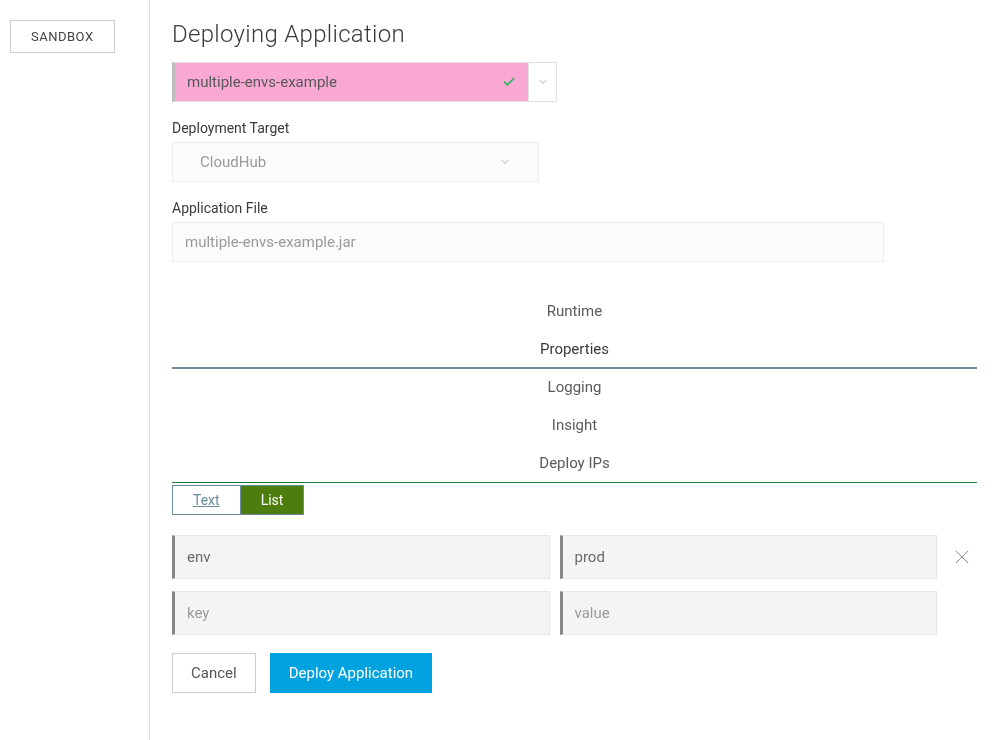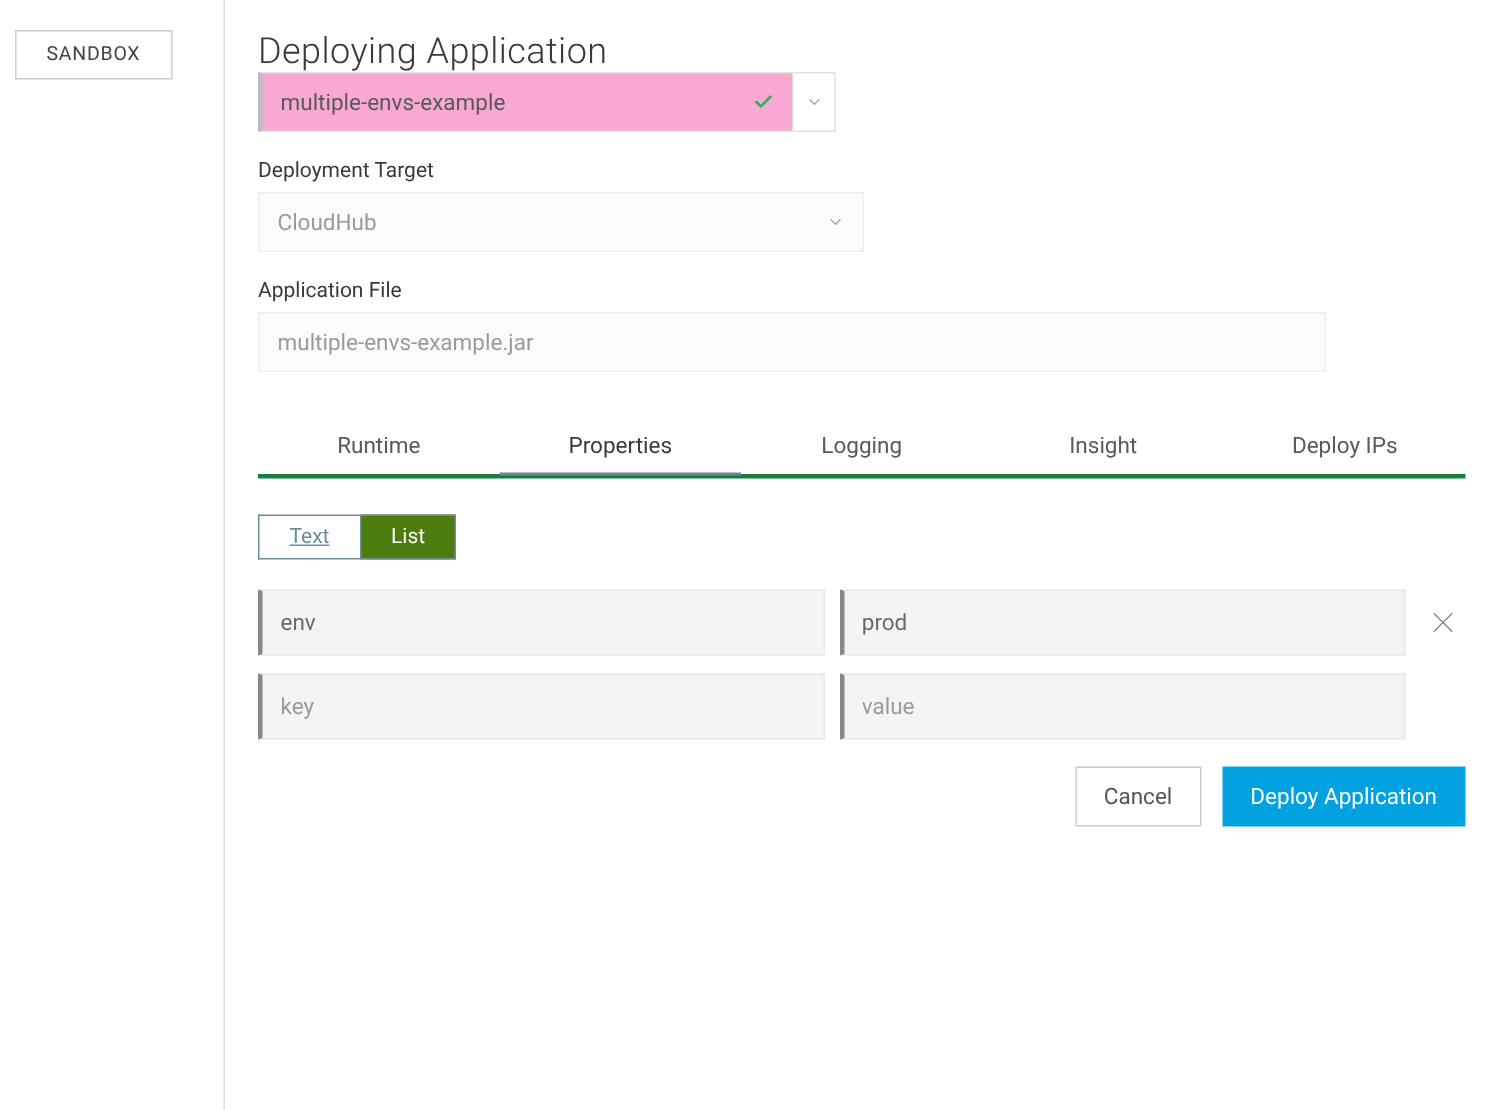--- a/index.html
+++ b/index.html
@@ -37,20 +37,21 @@
       background: #fff;
     }
     .main {
       flex: 1;
       padding: 20px 22px;
     }
     .page-title {
       font-size: 24px;
       font-weight: 300;
       color: #3a3a3a;
+      margin-bottom: 14px;
       letter-spacing: 0.3px;
     }
     .app-select {
       display: flex;
       width: 385px;
       margin-bottom: 18px;
     }
     .app-select-main {
       flex: 1;
       background: #f9a8d4;
@@ -81,43 +82,44 @@
     .field-group {
       margin-bottom: 18px;
     }
     .field-label {
       font-size: 14px;
       color: #3a3a3a;
       margin-bottom: 6px;
       font-weight: 400;
     }
     .select-box {
-      width: 404px;
+      width: 367px;
       background: #fafbfb;
       border: 1px solid #eee;
-      padding: 10px 12px;
+      padding: 10px 27px;
       display: flex;
       align-items: center;
       justify-content: space-between;
       color: #9a9a9a;
       font-size: 15px;
     }
     .file-box {
       width: 712px;
       background: #fafbfb;
       border: 1px solid #eee;
       padding: 10px 12px;
       color: #9a9a9a;
       font-size: 15px;
     }
     .tabs {
       display: flex;
-      border-bottom: 3px solid #15803d;
+      border-bottom: 1px solid #15803d;
       margin-top: 30px;
-      margin-bottom: 24px;
+      margin-bottom: 2px;
+      flex-direction: column;
     }
     .tab {
       flex: 1;
       text-align: center;
       padding: 10px 0;
       font-size: 15px;
       color: #5a5a5a;
       cursor: pointer;
       position: relative;
     }
@@ -181,21 +183,20 @@
       justify-content: center;
       cursor: pointer;
       color: #888;
     }
     .remove-spacer {
       width: 30px;
       height: 30px;
     }
     .actions {
       display: flex;
-      justify-content: flex-end;
       gap: 14px;
       margin-top: 18px;
     }
     .btn {
       padding: 10px 18px;
       font-size: 15px;
       cursor: pointer;
       border: 1px solid transparent;
       font-family: inherit;
     }

